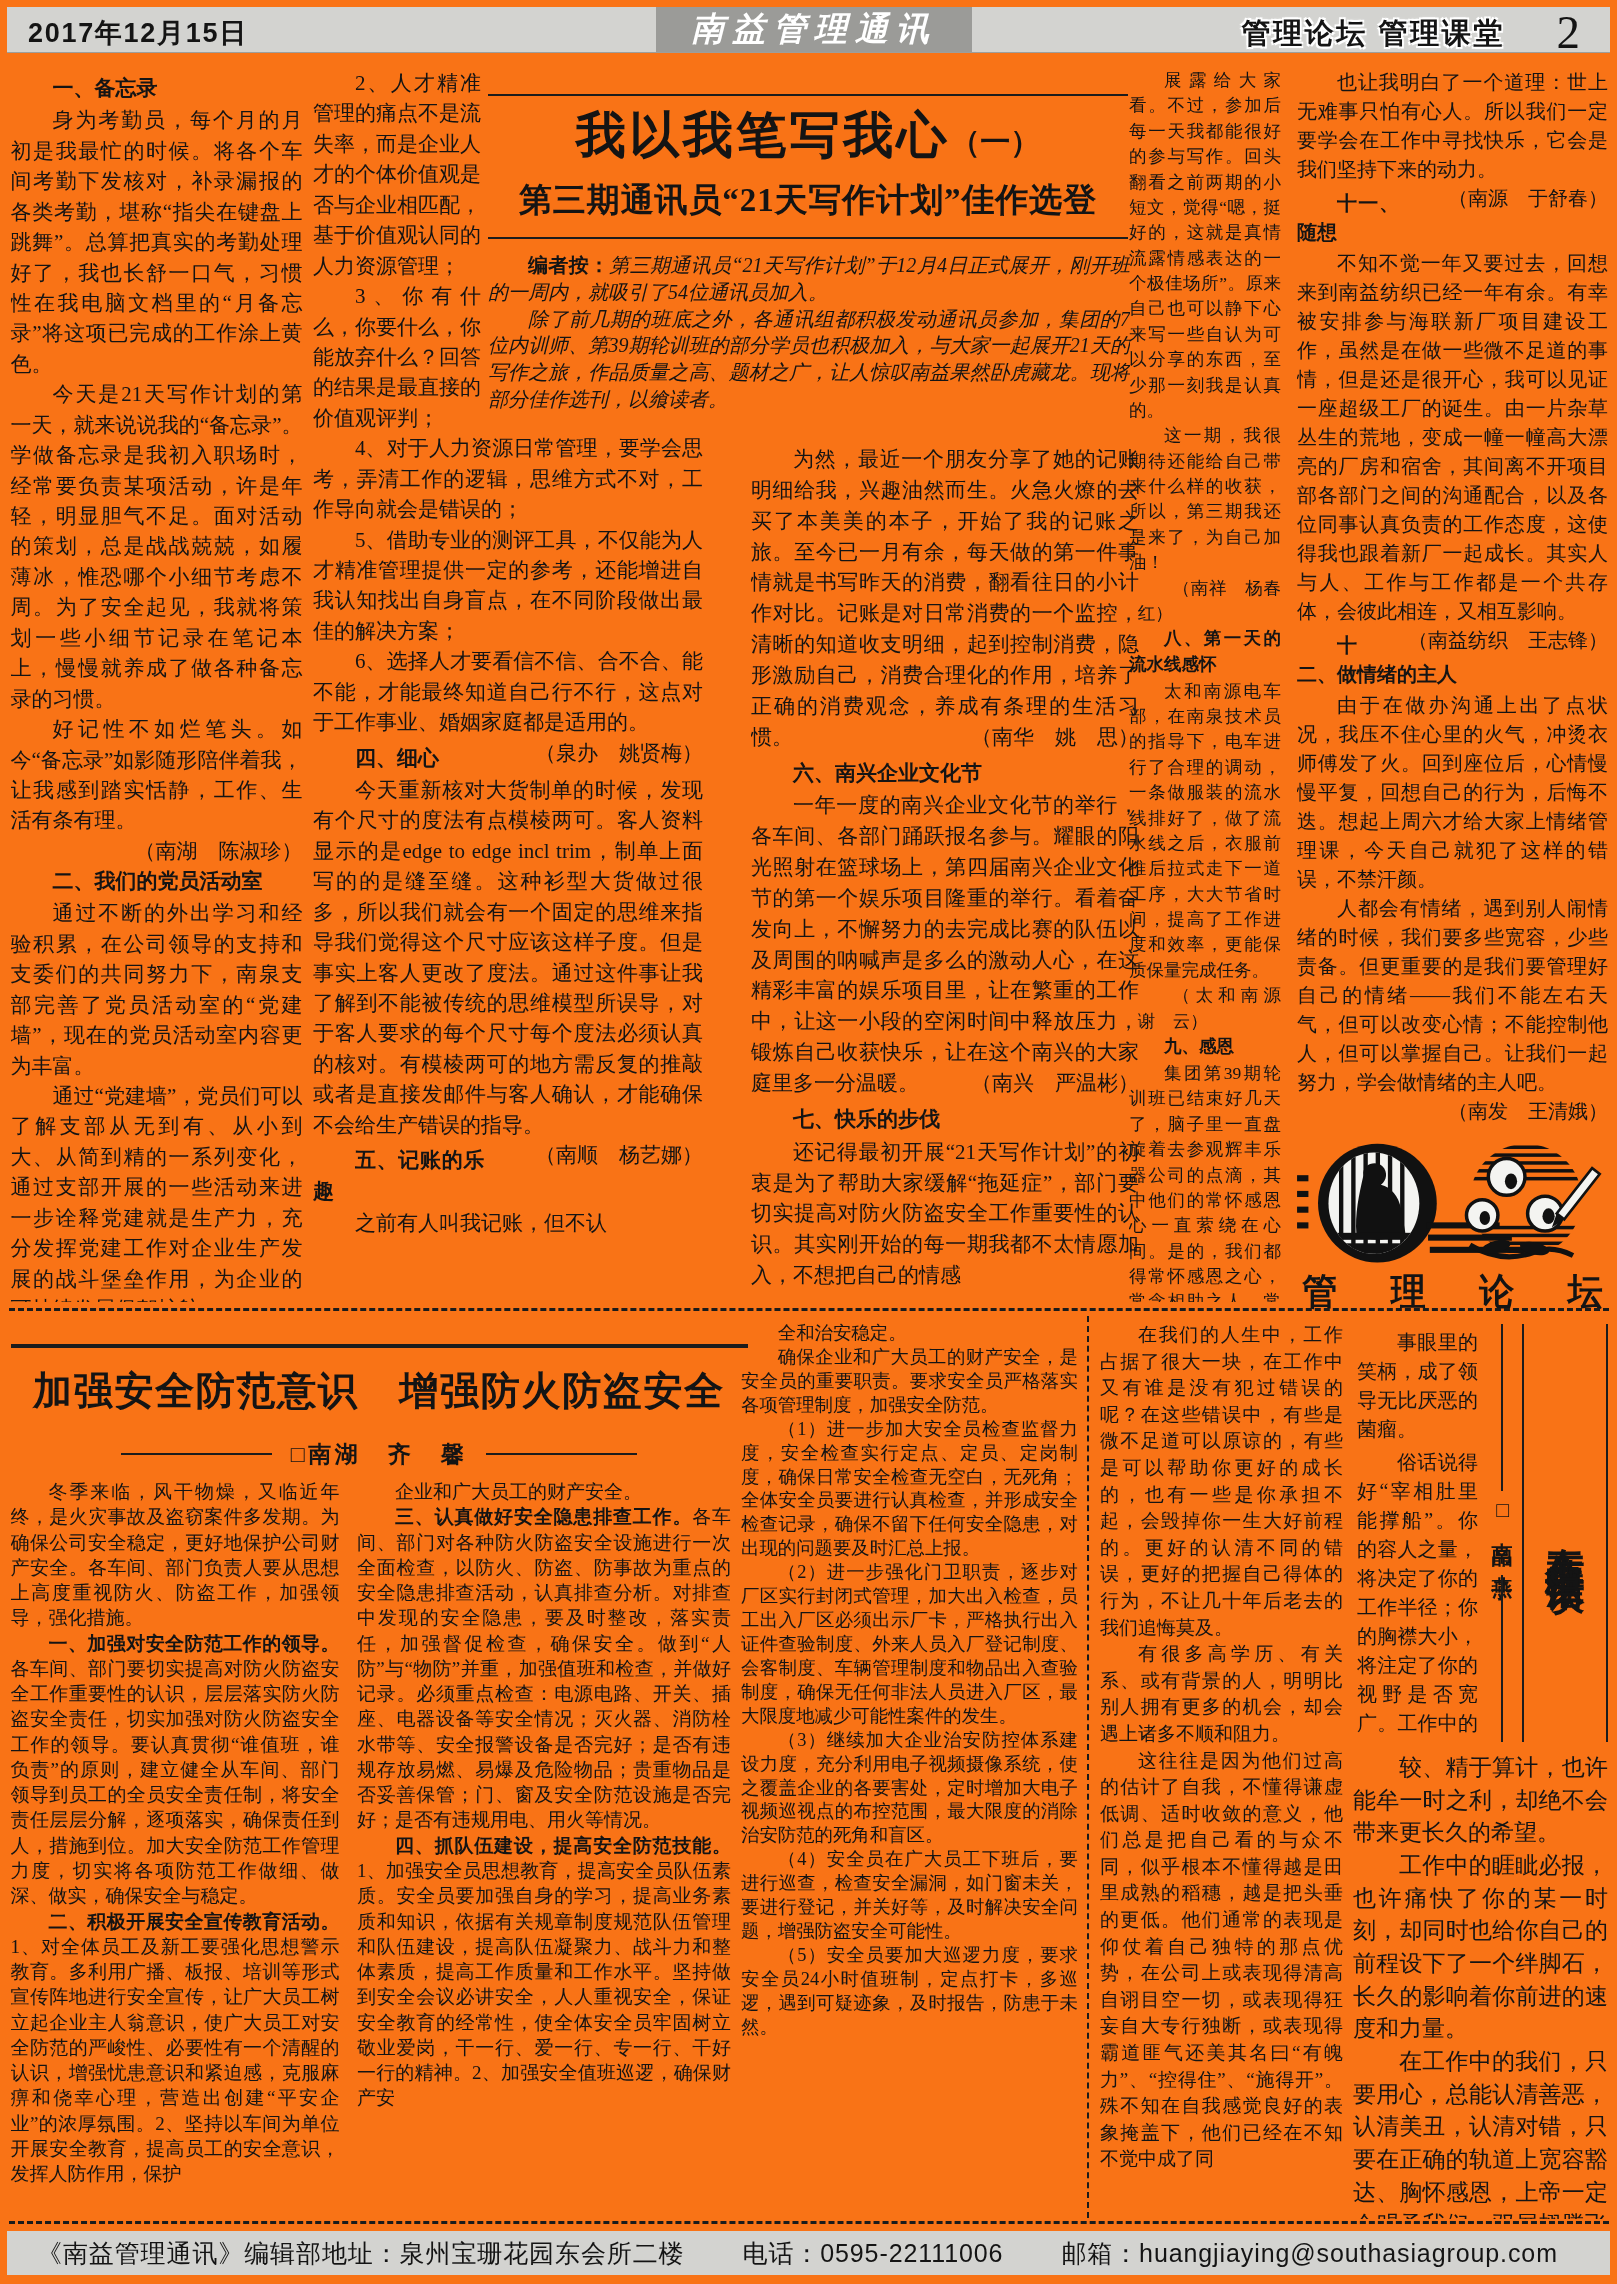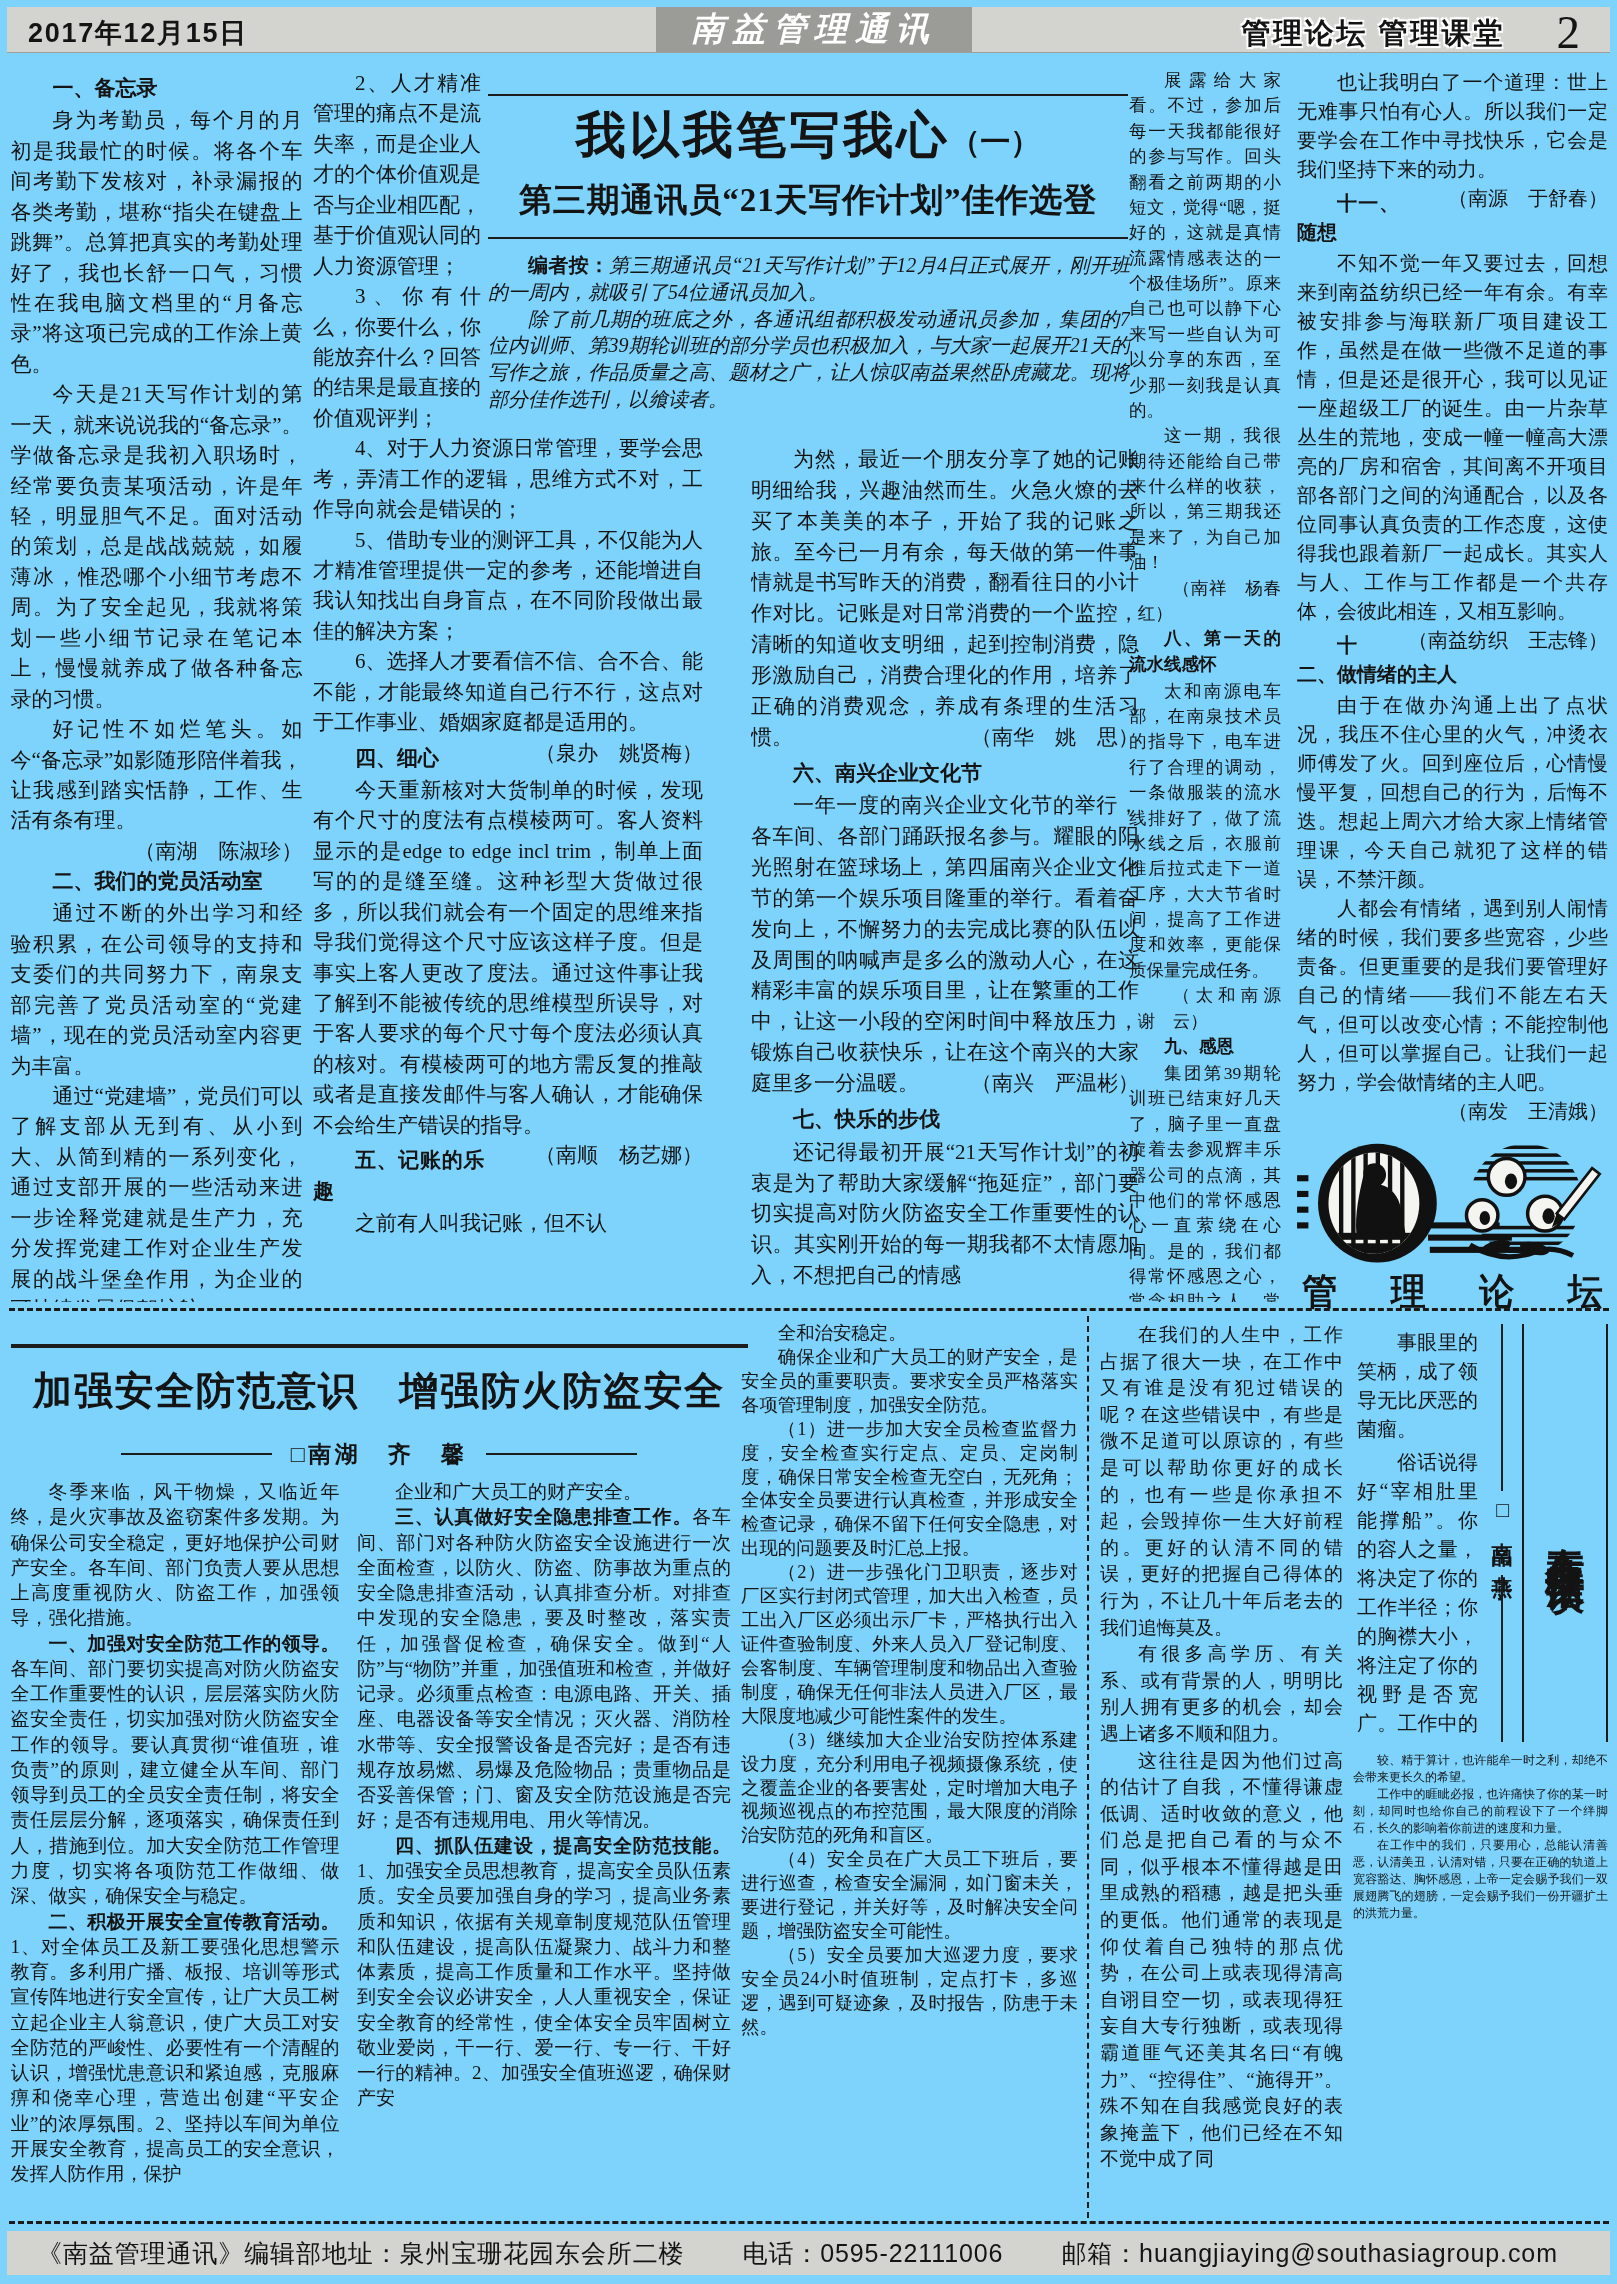--- a/index.html
+++ b/index.html
@@ -1,16 +1,16 @@
 <!DOCTYPE html>
 <html style="font-size:14px"><head>
 <meta charset="utf-8">
 <style>
   html,body{margin:0;padding:0;background:#e9e9e6;}
-  .page{position:relative;width:1617px;height:2284px;background:#7dd3fc;color:#141414;
+  .page{position:relative;width:1617px;height:2284px;background:#f97316;color:#141414;
         font-family:"Liberation Serif","DejaVu Serif",serif;overflow:hidden;}
   
   .hdr{position:absolute;left:7px;top:7px;width:1603px;height:45px;background:#d3d3d0;
        border-bottom:1.7px solid #9e9e9b;}
   .hdr-date{position:absolute;left:21px;top:7.9px;font-family:"Liberation Sans","DejaVu Sans",sans-serif;
        font-weight:700;font-size:27px;letter-spacing:1.7px;}
   .brand-box{position:absolute;left:649px;top:0;width:316px;height:45px;background:#9b9b98;
        display:flex;align-items:center;justify-content:center;}
   .brand-box span{color:#fff;font-size:33px;font-weight:700;font-style:italic;letter-spacing:7.9px;
        font-family:"Liberation Serif","DejaVu Serif",serif;}
@@ -68,21 +68,21 @@
   .rcol2{position:relative;width:129px;height:418px;overflow:hidden;text-align:justify;
        font-size:20px;line-height:1.45;}
   .rcol2 p{margin:4px;text-indent:2em;}
   .vbyline{width:40px;display:flex;flex-direction:column;align-items:center;}
   .vbyline .vline{width:2.6px;flex:1;background:#1c1c1c;}
   .vbyline .vname{writing-mode:vertical-rl;font-family:"Liberation Sans","DejaVu Sans",sans-serif;
        font-weight:700;font-size:21px;letter-spacing:4.4px;padding:7px 0;}
   .vheadline{flex:1;border-left:2.6px solid #1c1c1c;border-right:2.6px solid #1c1c1c;
        display:flex;align-items:center;justify-content:center;writing-mode:vertical-rl;
        font-size:39px;font-weight:700;letter-spacing:3.5px;}
-  .rbottom{left:1353px;top:1752px;width:255px;height:467px;font-size:12px;line-height:1.42;}
+  .rbottom{left:1353px;top:1752px;width:255px;height:467px;font-size:23px;line-height:1.42;}
   
   .ftr-dash{top:2221px;}
   .ftr{position:absolute;left:7px;top:2231px;width:1603px;height:44px;background:#d3d3d0;
        display:flex;align-items:center;font-family:"Liberation Sans","DejaVu Sans",sans-serif;
        font-size:25px;font-weight:500;letter-spacing:0.9px;}
   .ftr span{white-space:nowrap;}
   .ftr .f1{margin-left:30px;text-align:center;} .ftr .f2{margin-left:58px;} .ftr .f3{margin-left:58px;}
 </style>
 </head>
 <body>

